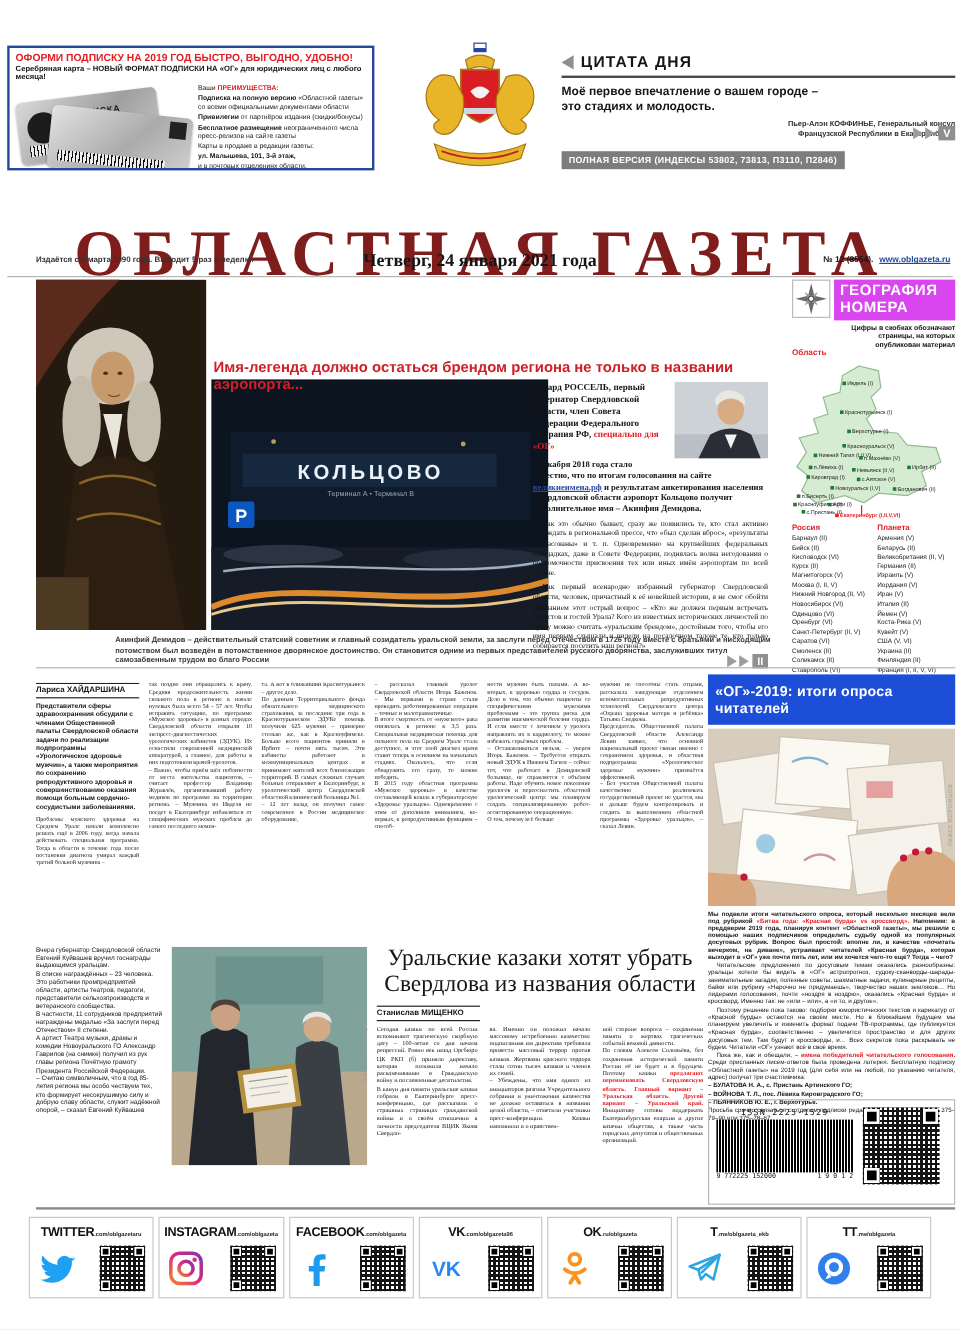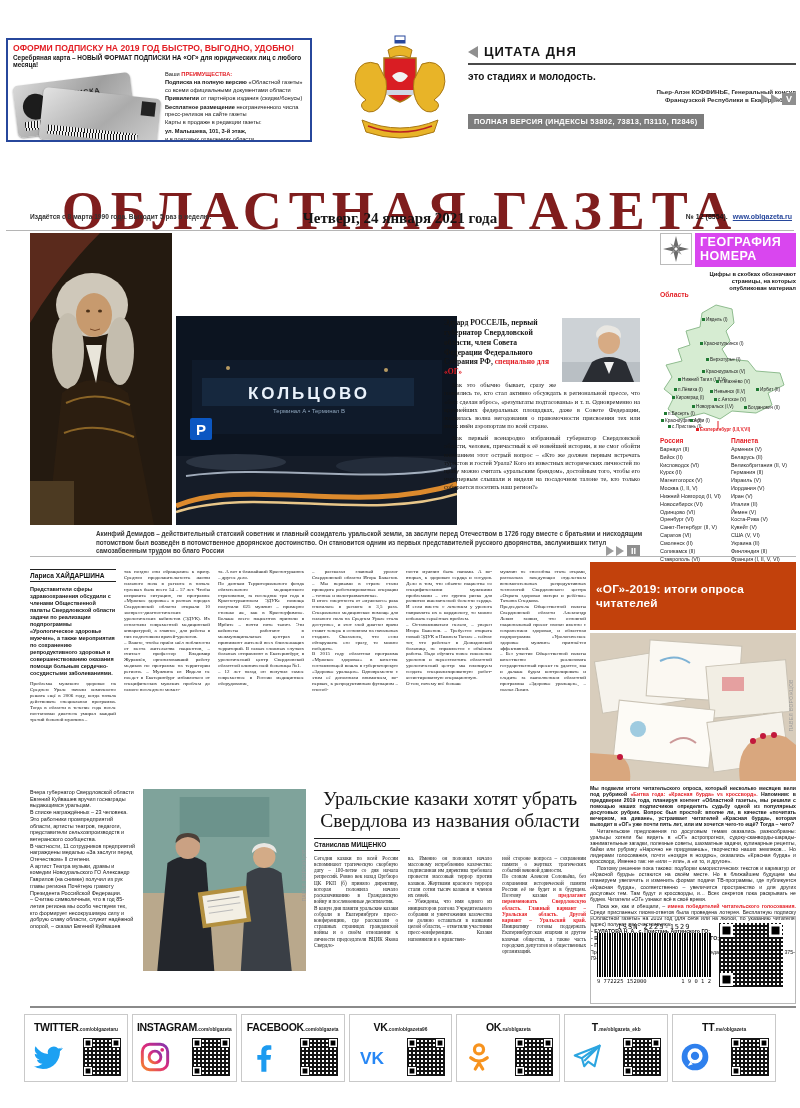--- a/index.html
+++ b/index.html
@@ -94,21 +94,21 @@
   .health{position:absolute;left:30px;top:562px;width:556px;height:222px;}
   .health h2{margin:0;font-family:"Liberation Serif",serif;font-weight:400;font-size:20.5px;white-space:nowrap;}
   .h-cols{display:flex;gap:8px;margin-top:7px;height:186px;overflow:hidden;}
   .hcol{width:86px;flex:none;}
   .author-box{border-top:1.5px solid #222;border-bottom:1px solid #222;font-size:6.6px;font-weight:bold;
               padding:2px 0;margin-bottom:4px;}
   .h-lead{font-size:5.5px;font-weight:bold;line-height:1.28;margin-bottom:4px;}
   .h-body{font-family:"Liberation Serif",serif;font-size:5px;line-height:1.18;text-align:justify;white-space:pre-line;}
   
   .survey{position:absolute;left:590px;top:562px;width:206px;height:446px;}
-  .s-bar{background:#c2410c;color:#fff;font-weight:bold;font-size:11.8px;padding:20px 6px;letter-spacing:.2px;}
+  .s-bar{background:#1d4ed8;color:#fff;font-weight:bold;font-size:11.8px;padding:7px 6px;letter-spacing:.2px;}
   .s-photo{position:relative;margin-top:3px;width:206px;height:148px;}
   .s-photo .vcredit{right:2px;top:46px;}
   .s-text{margin-top:4px;height:176px;overflow:hidden;font-size:5.2px;line-height:1.16;text-align:justify;}
   .s-text p{margin:0 0 1px;}
   .s-lead{font-weight:bold;}
   .s-text .indent{text-indent:7px;}
   .s-win{font-weight:bold;}
   .bc-box{position:absolute;left:0;top:354px;width:206px;height:88px;border:1px solid #b9b9b9;
           box-sizing:border-box;display:flex;align-items:flex-start;gap:8px;padding:6px;}
   .issn{font-family:"DejaVu Sans Mono",monospace;font-size:7px;text-align:center;letter-spacing:1px;}
@@ -202,20 +202,21 @@
       <path d="M20 92 q32 12 64 0" fill="none" stroke="#b22" stroke-width="1.5"></path>
     </svg>
   </div>
 
   <section class="quote">
     <div class="q-head">
       <span class="tri-l"></span>
       <h2>ЦИТАТА ДНЯ</h2>
     </div>
     <div class="q-body">
+      <div>Моё первое впечатление о вашем городе –</div>
       <div>это стадиях и молодость.</div>
     </div>
     <div class="q-auth">
       <div>Пьер-Алэн КОФФИНЬЕ, Генеральный консул</div>
       <div>Французской Республики в Екатеринбурге</div>
     </div>
     <div class="q-ref">
       <span class="tri-r"></span>
       <span class="tri-r"></span>
       <span class="pagebox">V</span>
@@ -262,32 +263,34 @@
       <rect x="14" y="102" width="22" height="22" rx="2" fill="#0b57c2"></rect>
       <text x="25" y="119" text-anchor="middle" font-size="15" font-weight="bold" fill="#fff" font-family="Liberation Sans, sans-serif">Р</text>
       <rect x="0" y="140" width="281" height="69" fill="#151c28"></rect>
       <ellipse cx="60" cy="146" rx="50" ry="8" fill="#2b3442"></ellipse>
       <ellipse cx="220" cy="150" rx="60" ry="9" fill="#232c3a"></ellipse>
       <path d="M0 190 C 70 160, 180 200, 281 168" stroke="#ff9d2e" stroke-width="5" fill="none" opacity=".85"></path>
       <path d="M0 196 C 80 170, 190 206, 281 178" stroke="#ffd993" stroke-width="2.5" fill="none" opacity=".9"></path>
       <path d="M10 160 C 90 148, 200 168, 275 152" stroke="#dce8f8" stroke-width="2" fill="none" opacity=".7"></path>
     </svg>
   </div>
+  <div class="ma-sub">Имя-легенда должно остаться брендом региона не только в названии аэропорта...</div>
   <div class="ma-col">
     <div class="rossel">
       <svg viewBox="0 0 78 64" width="78" height="64">
         <rect width="78" height="64" fill="#cdd2d6"></rect>
         <rect y="44" width="78" height="20" fill="#b9bfc4"></rect>
         <ellipse cx="47" cy="24" rx="11" ry="12" fill="#d7ab84"></ellipse>
         <path d="M35 20 q12 -12 24 0 q1 -8 -6 -11 q-12 -5 -18 4 q-2 3 0 7z" fill="#e9e7e2"></path>
         <path d="M20 64 L30 44 q17 -10 34 0 L72 64 Z" fill="#2a2d33"></path>
         <path d="M42 44 L52 44 L47 56 Z" fill="#f2f2f2"></path>
       </svg>
     </div>
     <p class="ma-byline"><span>Эдуард РОССЕЛЬ, первый губернатор Свердловской области, член Совета Федерации Федерального Собрания РФ,</span> <b class="red">специально для «ОГ»</b></p>
+    <p class="ma-lead"><span>4 декабря 2018 года стало известно, что по итогам голосования на сайте </span><a class="maplink">великиеимена.рф</a><span> и результатам анкетирования населения Свердловской области аэропорт Кольцово получит дополнительное имя – Акинфия Демидова.</span></p>
     <p class="ma-body">Как это обычно бывает, сразу же появились те, кто стал активно обсуждать в региональной прессе, что «был сделан вброс», «результаты подтасованы» и т. п. Одновременно на крупнейших федеральных площадках, даже в Совете Федерации, поднялась волна негодования о правомочности присвоения тех или иных имён аэропортам по всей стране.</p>
     <p class="ma-body">Как первый всенародно избранный губернатор Свердловской области, человек, причастный к её новейшей истории, я не смог обойти вниманием этот острый вопрос – «Кто же должен первым встречать туристов и гостей Урала? Кого из известных исторических личностей по праву можно считать «уральским брендом», достойным того, чтобы его имя первым слышали и видели на посадочном талоне те, кто только собирается посетить наш регион?»</p>
   </div>
   <div class="ma-ref">
     <span class="tri-r"></span>
     <span class="tri-r"></span>
     <span class="pagebox">II</span>
   </div>
   <div class="caption">Акинфий Демидов – действительный статский советник и главный созидатель уральской земли, за заслуги перед Отечеством в 1726 году вместе с братьями и нисходящим потомством был возведён в потомственное дворянское достоинство. Он становится одним из первых представителей русского дворянства, заслуживших титул самозабвенным трудом во благо России</div>
 

